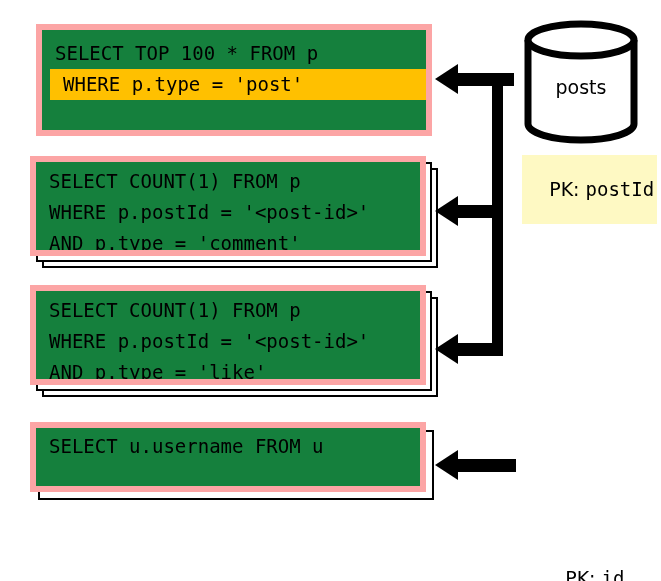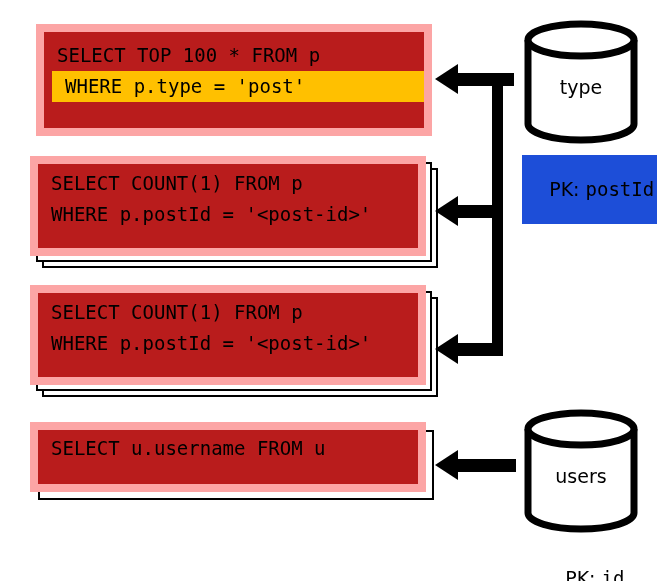--- a/index.html
+++ b/index.html
@@ -26,22 +26,22 @@
   .card-shadow {
     position: absolute;
     background: #ffffff;
     border: 2px solid #000000;
     box-sizing: border-box;
   }
   .card {
     position: absolute;
     left: 0;
     top: 0;
-    background: #b91c1c;
-    border: 8px solid #fca5a5;
+    background: #15803d;
+    border: 6px solid #fca5a5;
     box-sizing: border-box;
     overflow: hidden;
   }
   .code-line {
     font-family: "DejaVu Sans Mono", monospace;
     font-size: 19px;
     line-height: 31px;
     color: #000000;
     white-space: pre;
     padding-left: 13px;
@@ -71,21 +71,21 @@
     white-space: pre;
     font-family: "DejaVu Sans", sans-serif;
   }
   .pk-label .pk-key {
     font-family: "DejaVu Sans", sans-serif;
   }
   .pk-label .pk-val {
     font-family: "DejaVu Sans Mono", monospace;
   }
   .pk-label.highlight {
-    background: #1d4ed8;
+    background: #fef9c3;
     padding: 1px 3px 2px 3px;
   }
 
   
   .wire {
     position: absolute;
     background: #000000;
   }
   .arrow-head {
     position: absolute;
@@ -107,29 +107,31 @@
       <div class="code-line hl">WHERE p.type = 'post'</div>
     </div>
   </div>
 
   <div class="card-stack" style="left:30px; top:156px; width:408px; height:112px;">
     <div class="card-shadow" style="left:12px; top:12px; width:396px; height:100px;"></div>
     <div class="card-shadow" style="left:6px; top:6px; width:396px; height:100px;"></div>
     <div class="card" style="width:396px; height:100px;">
       <div class="code-line" style="margin-top:4px;">SELECT COUNT(1) FROM p</div>
       <div class="code-line">WHERE p.postId = '&lt;post-id&gt;'</div>
+      <div class="code-line">AND p.type = 'comment'</div>
     </div>
   </div>
 
   <div class="card-stack" style="left:30px; top:285px; width:408px; height:112px;">
     <div class="card-shadow" style="left:12px; top:12px; width:396px; height:100px;"></div>
     <div class="card-shadow" style="left:6px; top:6px; width:396px; height:100px;"></div>
     <div class="card" style="width:396px; height:100px;">
       <div class="code-line" style="margin-top:4px;">SELECT COUNT(1) FROM p</div>
       <div class="code-line">WHERE p.postId = '&lt;post-id&gt;'</div>
+      <div class="code-line">AND p.type = 'like'</div>
     </div>
   </div>
 
   <div class="card-stack" style="left:30px; top:422px; width:408px; height:84px;">
     <div class="card-shadow" style="left:8px; top:8px; width:396px; height:70px;"></div>
     <div class="card" style="width:396px; height:70px;">
       <div class="code-line" style="margin-top:3px;">SELECT u.username FROM u</div>
     </div>
   </div>
 
@@ -147,32 +149,23 @@
   <div class="wire" style="left:458px; top:459px; width:58px; height:13px;"></div>
   <div class="arrow-head" style="left:435px; top:450px;"></div>
 
   <div class="cylinder" style="left:519px; top:14px; width:124px; height:136px;">
     <svg width="124" height="136" viewBox="0 0 124 136">
       <path d="M 9 26 L 9 110" stroke="#000" stroke-width="7" fill="none"></path>
       <path d="M 115 26 L 115 110" stroke="#000" stroke-width="7" fill="none"></path>
       <ellipse cx="62" cy="26" rx="53" ry="16" fill="#ffffff" stroke="#000000" stroke-width="7"></ellipse>
       <path d="M 9 110 A 53 16 0 0 0 115 110" fill="#ffffff" stroke="#000000" stroke-width="7"></path>
     </svg>
-    <div class="cyl-label" style="top:62px;">type</div>
+    <div class="cyl-label" style="top:62px;">posts</div>
   </div>
   <div class="pk-label highlight" style="left:522px; top:155px;">
     <span class="pk-key">PK: </span><span class="pk-val">postId</span>
   </div>
 
-  <div class="cylinder" style="left:519px; top:403px; width:124px; height:136px;">
-    <svg width="124" height="136" viewBox="0 0 124 136">
-      <path d="M 9 26 L 9 110" stroke="#000" stroke-width="7" fill="none"></path>
-      <path d="M 115 26 L 115 110" stroke="#000" stroke-width="7" fill="none"></path>
-      <ellipse cx="62" cy="26" rx="53" ry="16" fill="#ffffff" stroke="#000000" stroke-width="7"></ellipse>
-      <path d="M 9 110 A 53 16 0 0 0 115 110" fill="#ffffff" stroke="#000000" stroke-width="7"></path>
-    </svg>
-    <div class="cyl-label" style="top:62px;">users</div>
-  </div>
   <div class="pk-label" style="left:541px; top:545px;">
     <span class="pk-key">PK: </span><span class="pk-val">id</span>
   </div>
 
 </div>
 
 </body></html>

